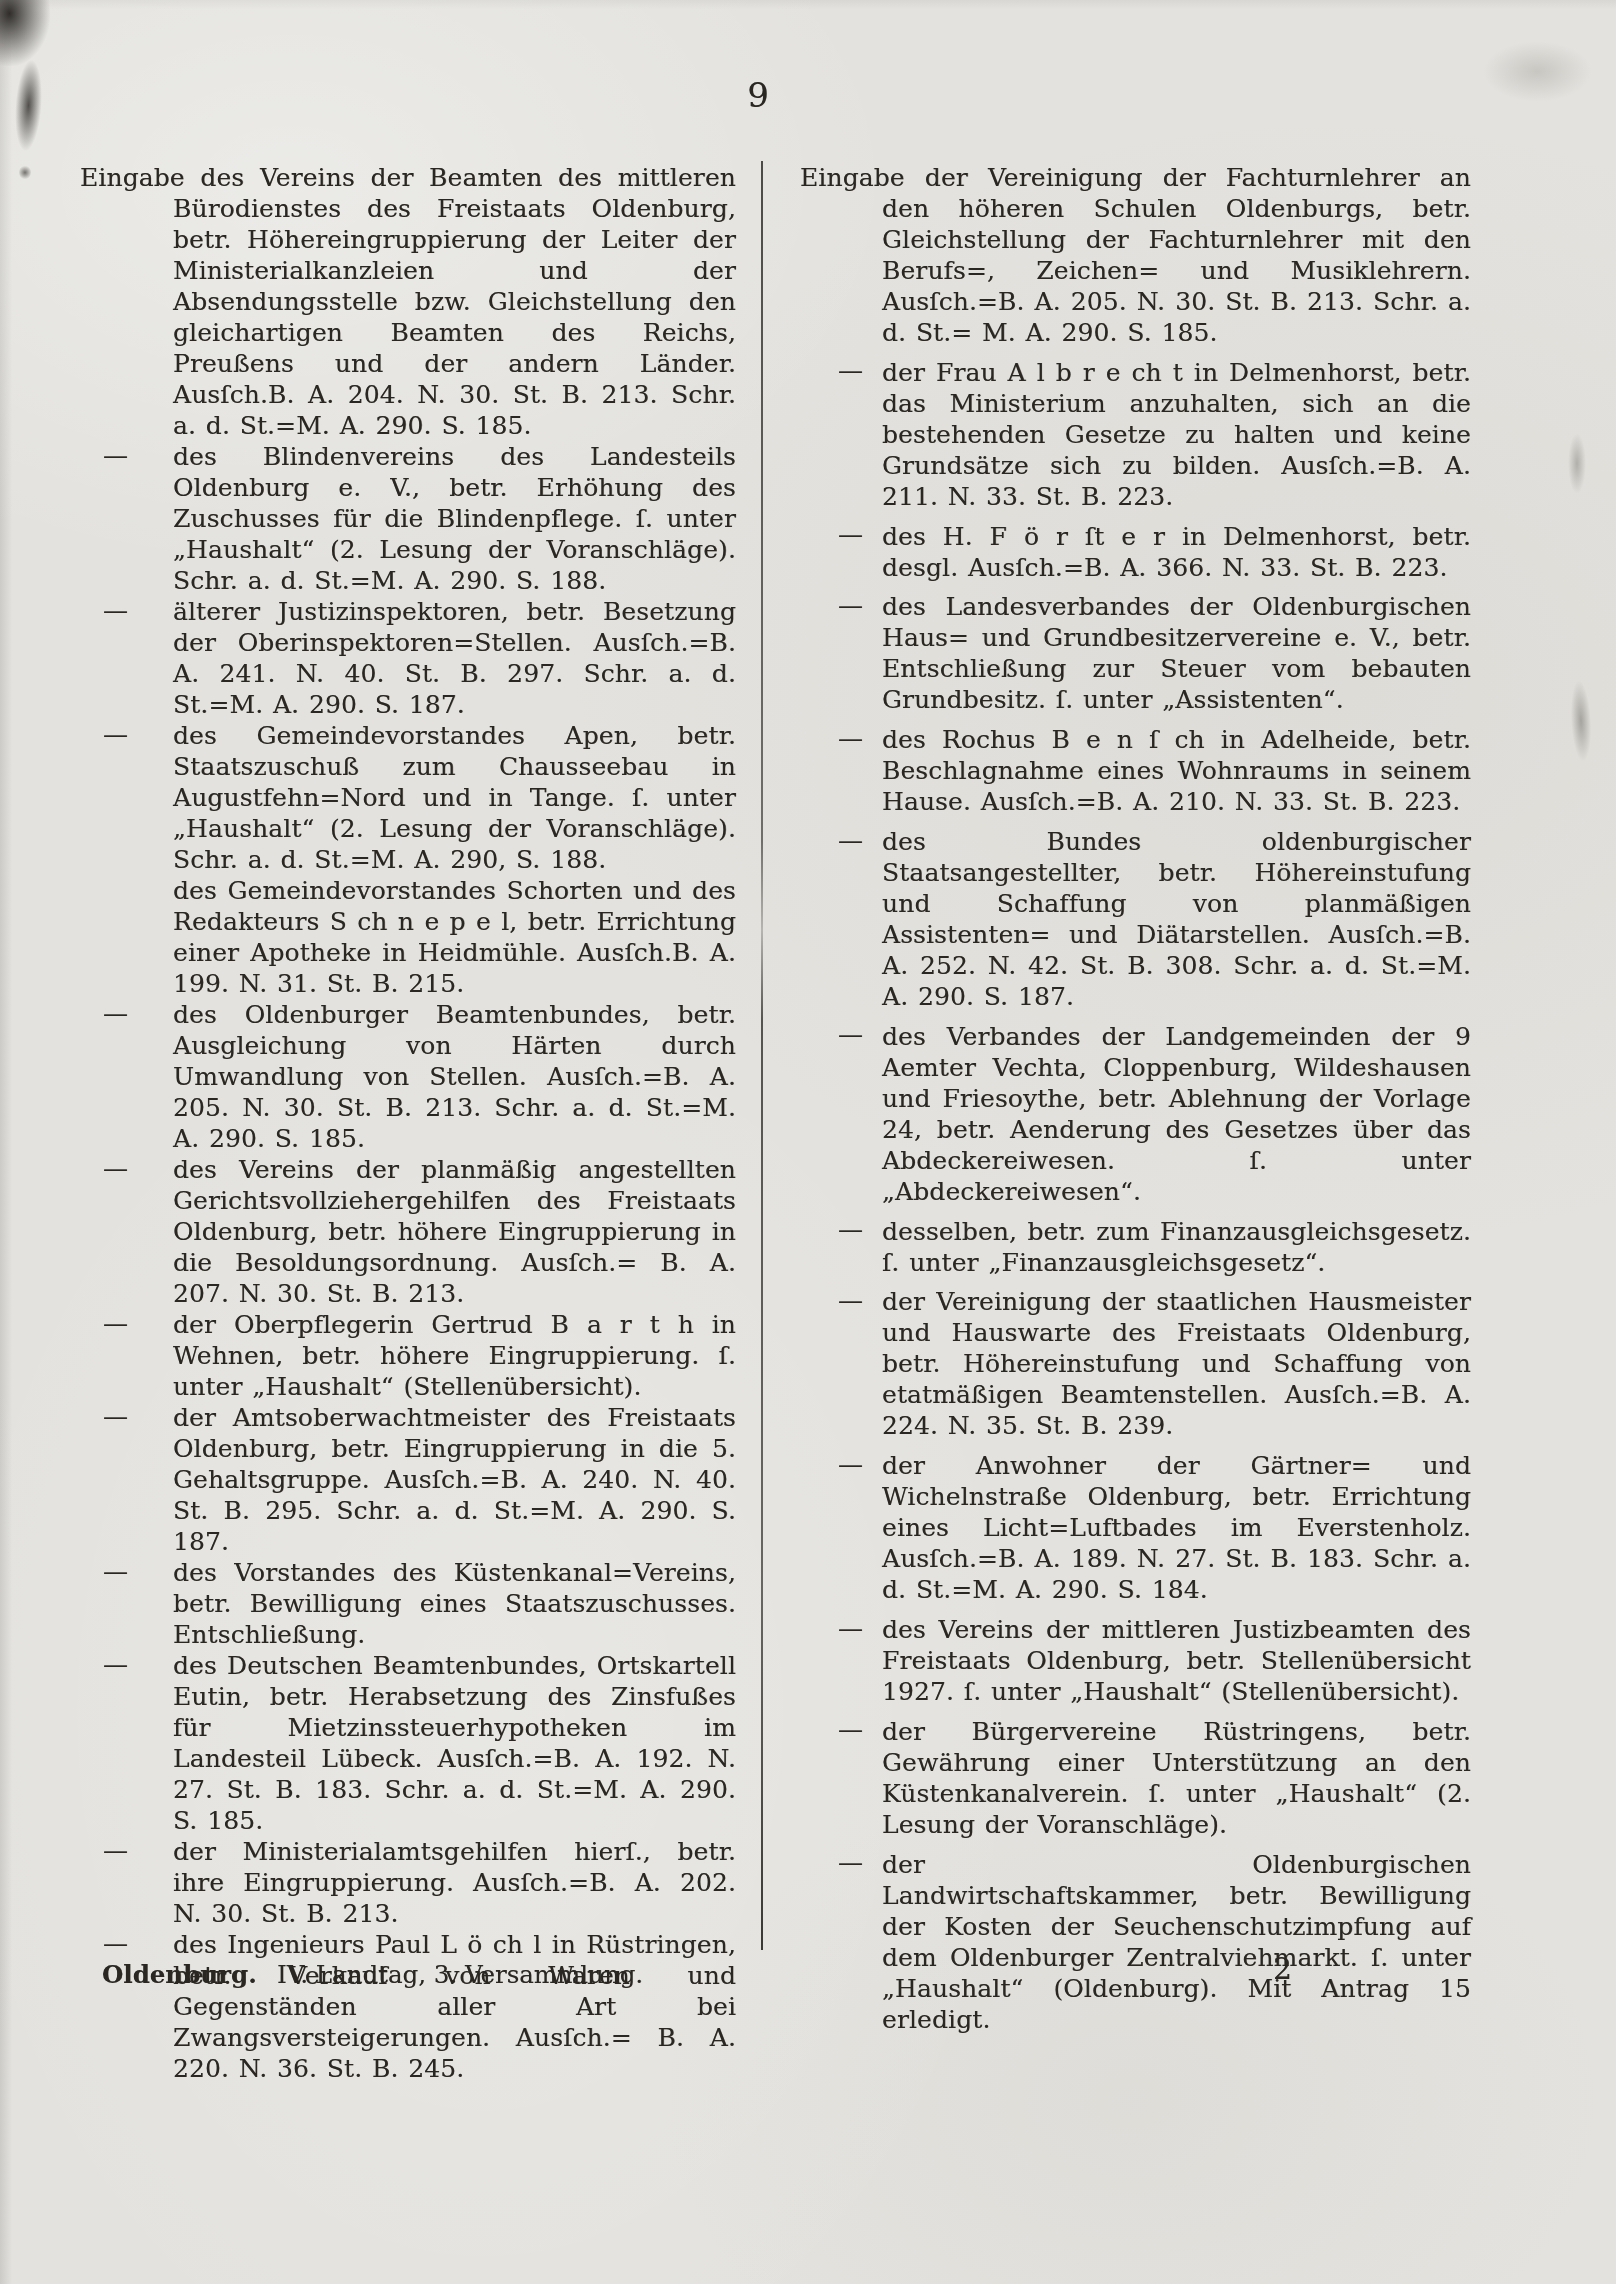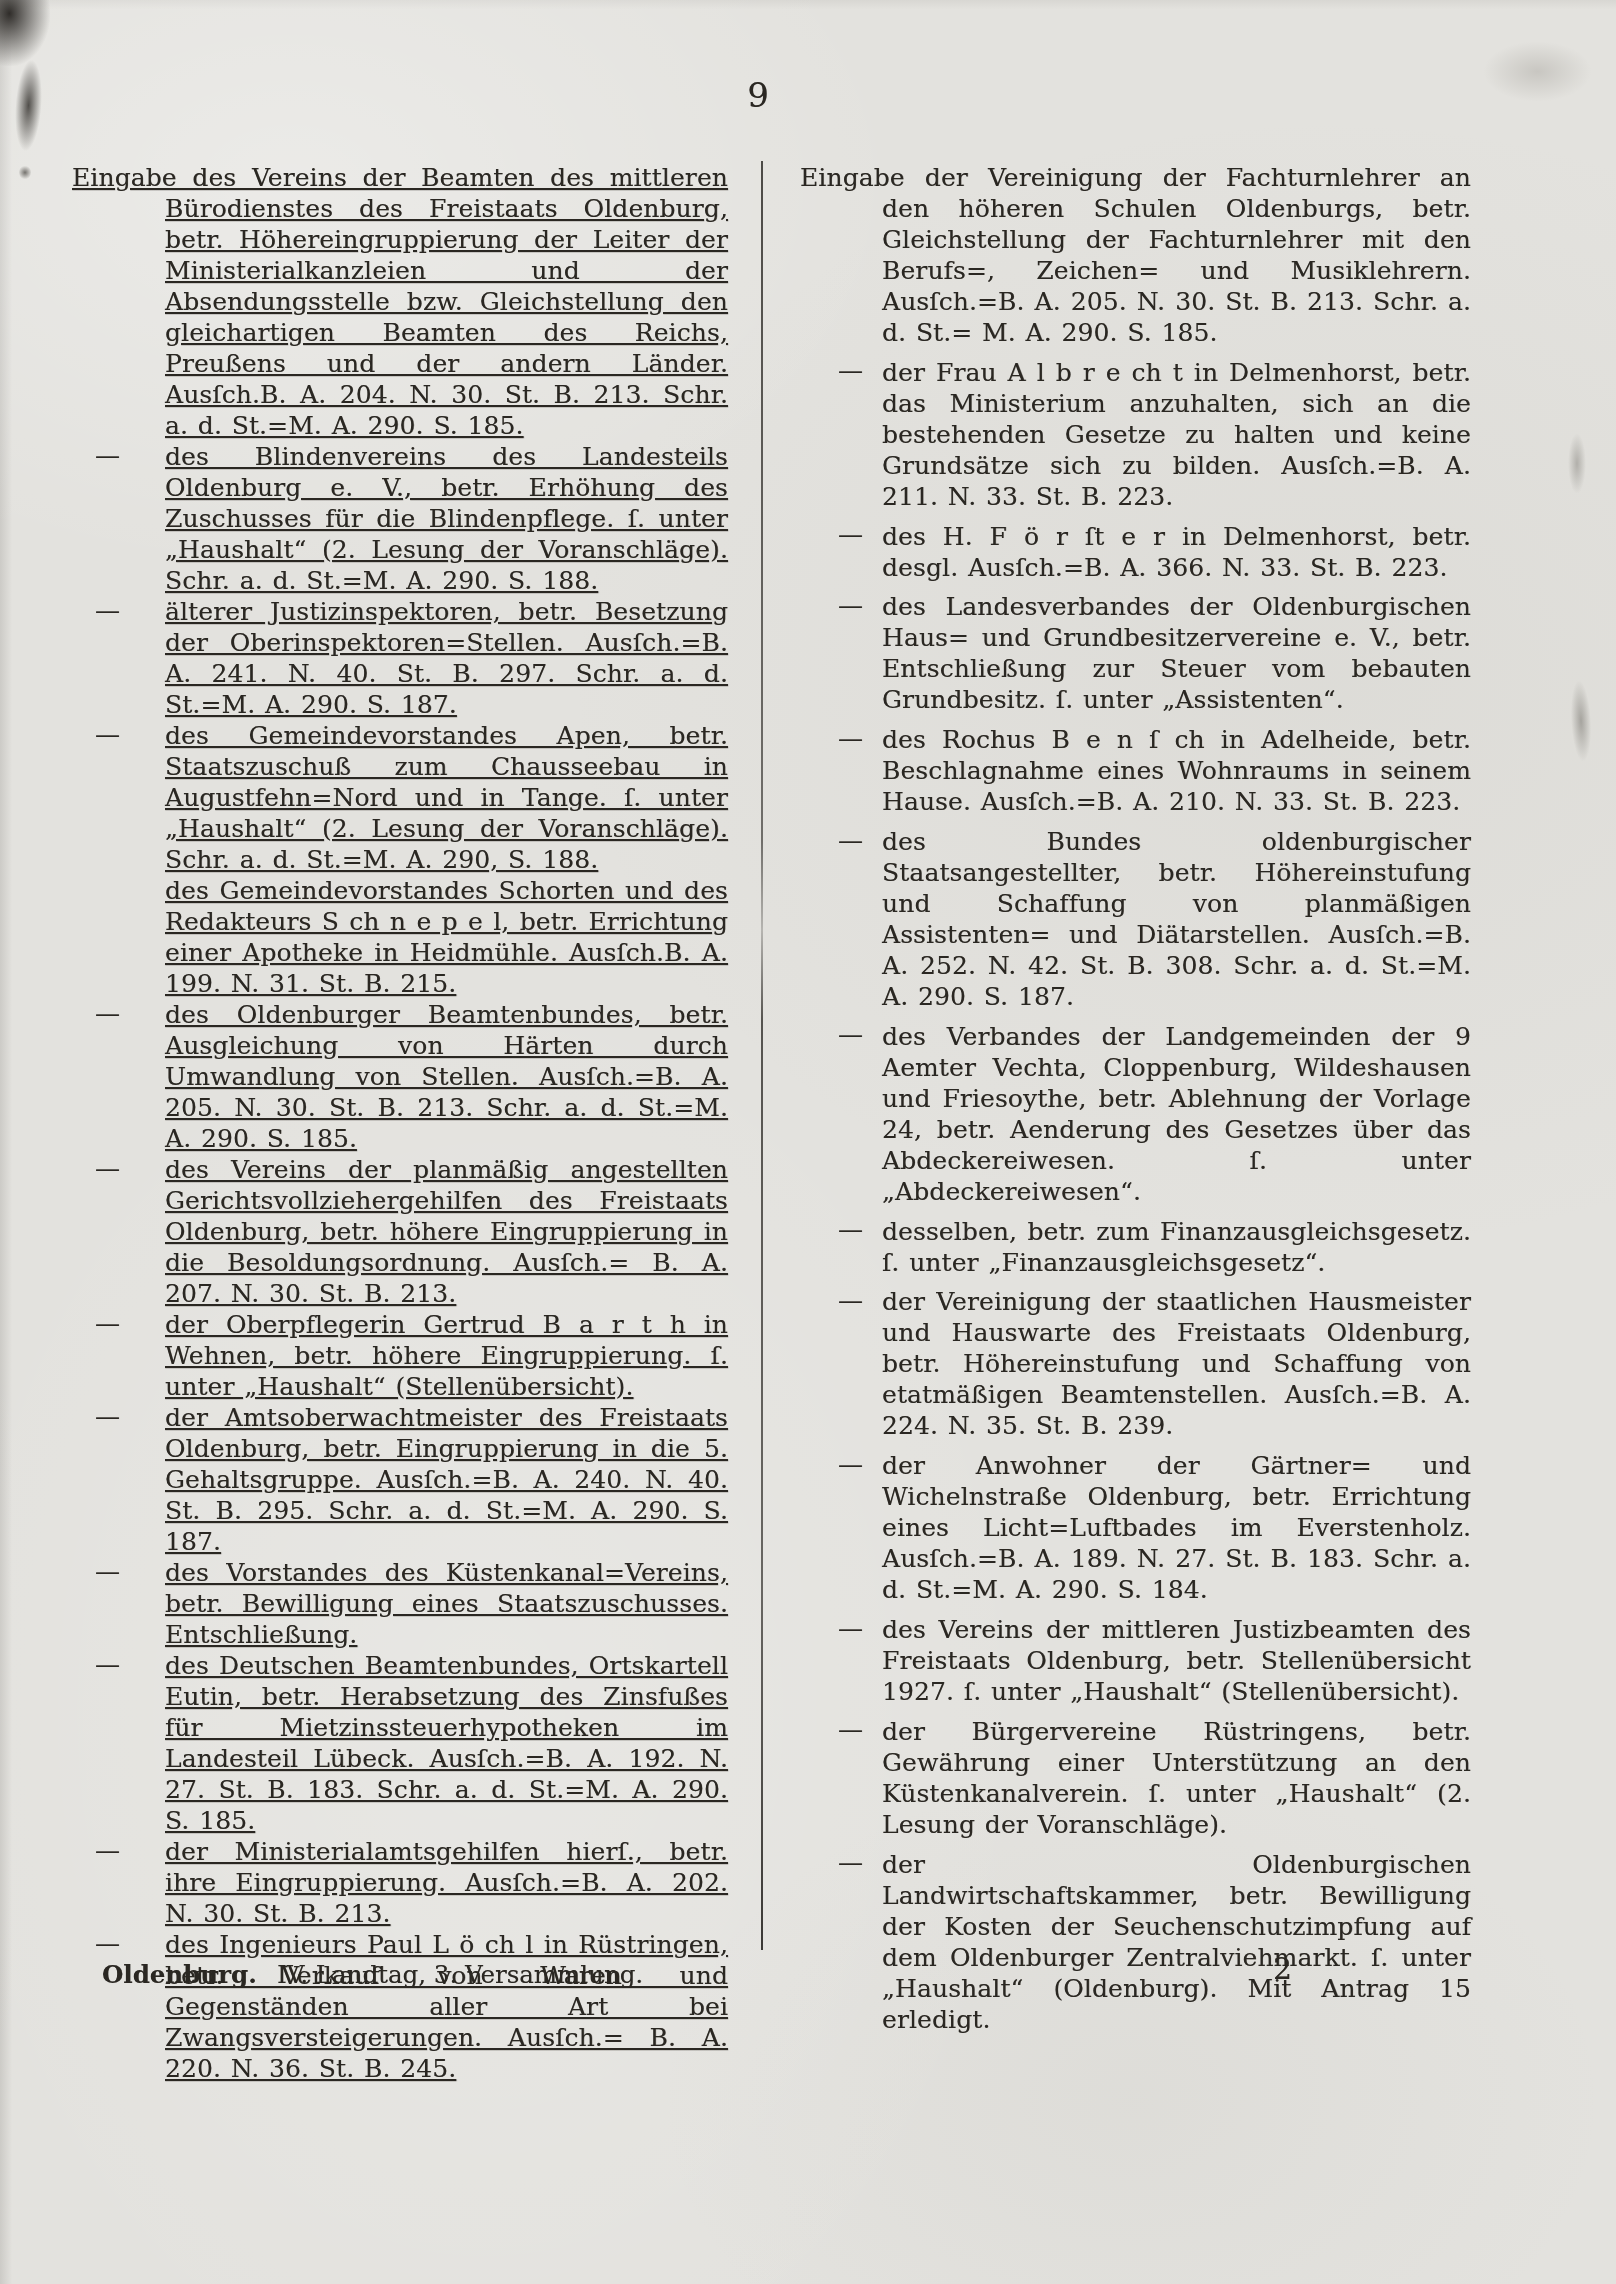--- a/index.html
+++ b/index.html
@@ -20,21 +20,21 @@
   }
   .ink { text-shadow: 0.3px 0.4px 0.5px rgba(42,38,32,0.45); }
 
   .page-number {
     position: absolute; left: 731px; top: 76px; width: 54px;
     text-align: center; font-size: 34px; line-height: 38px;
   }
 
   .column { position: absolute; top: 162px; font-size: 25px; line-height: 31px;
             letter-spacing: 0.1px; word-spacing: 1.7px; }
-  #left-column-entries  { left: 72px;  width: 656px; text-decoration: underline; }
+  #left-column-entries  { left: 80px;  width: 656px; }
   #right-column-entries { left: 800px; width: 671px; }
 
   .entry { position: relative; text-align: justify; padding-left: 93px; }
   .entry.flush { text-indent: -93px; }
   #right-column-entries .entry { padding-left: 82px; margin-bottom: 8.8px; }
   #right-column-entries .entry.flush { text-indent: -82px; }
   .dash { position: absolute; left: 23px; top: -1.4px; text-indent: 0; }
   #right-column-entries .dash { left: 38px; }
 
   .divider {

